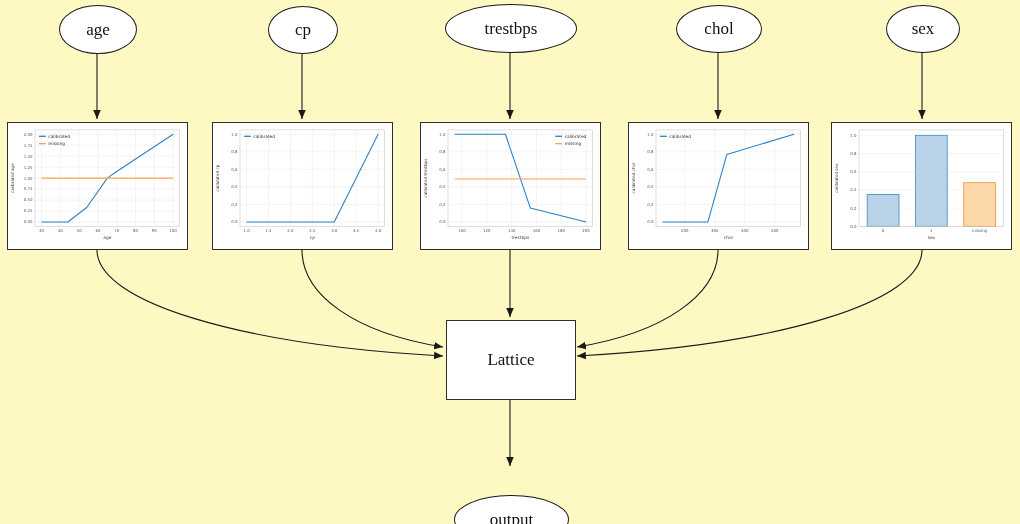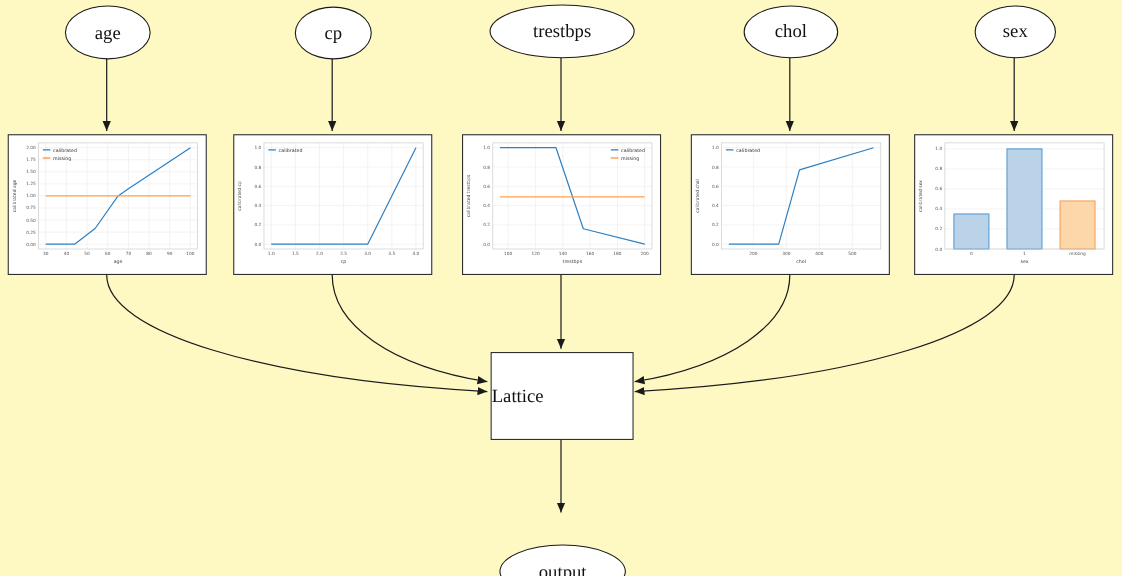--- a/index.html
+++ b/index.html
@@ -8,21 +8,21 @@
     font-family:"Liberation Serif", serif;
   }
   .edges{position:absolute;left:0;top:0;width:1020px;height:524px;z-index:1;}
   .feature-node,.output-node{
     position:absolute;z-index:2;background:#ffffff;border:1px solid #1a1a1a;
     border-radius:50%;display:flex;align-items:center;justify-content:center;
     font-size:17px;color:#111;
   }
   .lattice-box{
     position:absolute;z-index:2;background:#ffffff;border:1.5px solid #2f2f2f;
-    display:flex;align-items:center;font-size:17px;color:#111;
+    display:flex;align-items:center;justify-content:center;font-size:17px;color:#111;
   }
   .chart-panel{
     position:absolute;z-index:2;width:181px;height:128px;top:122px;
     background:#ffffff;border:1px solid #2f2f2f;box-sizing:border-box;
   }
   .chart-panel svg{display:block;width:100%;height:100%;}
 </style>
 </head>
 <body>
 

